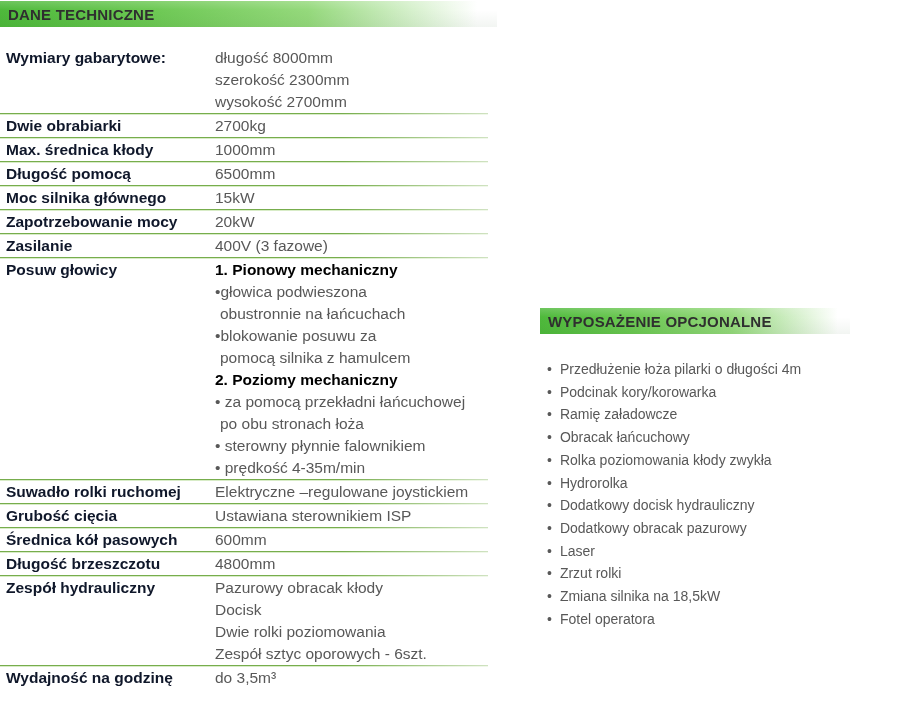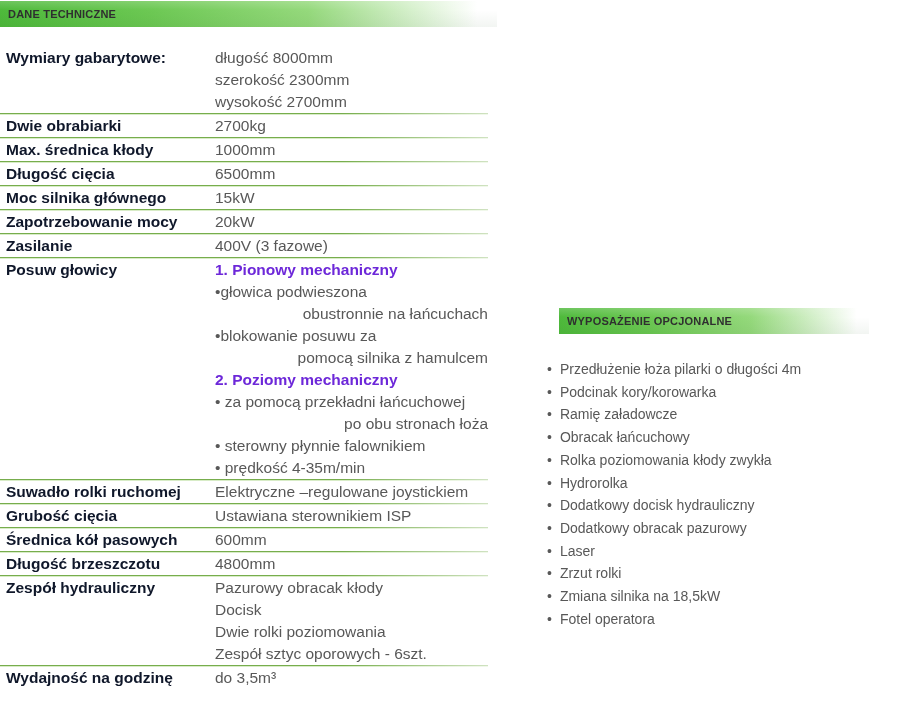--- a/index.html
+++ b/index.html
@@ -9,46 +9,46 @@
     background: #ffffff;
     font-family: "Liberation Sans", "DejaVu Sans", sans-serif;
   }
   .page { position: relative; width: 900px; height: 710px; overflow: hidden; background: #ffffff; }
 
   
   .section-bar {
     height: 26px;
     display: flex; align-items: center;
     padding-left: 8px;
-    font-size: 11px; font-weight: bold; color: #2f2f2f;
+    font-size: 15px; font-weight: bold; color: #2f2f2f;
     letter-spacing: 0.2px;
     background-image:
       linear-gradient(180deg, rgba(255,255,255,0.18) 0%, rgba(255,255,255,0) 35%, rgba(0,60,0,0.05) 100%),
       linear-gradient(to right, #4eb93b 0%, #6cc853 30%, #95d97c 62%, #ffffff 96%);
   }
 
   
   .tech-section { position: absolute; left: 0; top: 1px; width: 497px; }
   .spec-table { margin-top: 20px; width: 488px; font-size: 15.5px; color: #585858; }
   .divider {
     height: 2px;
     background-image:
       linear-gradient(to right, rgba(255,255,255,0) 70%, rgba(255,255,255,0.65) 100%),
       linear-gradient(180deg, #77ad4d 0%, #77ad4d 50%, #d8ecc7 50%, #d8ecc7 100%);
   }
   .spec-row { display: flex; padding-left: 6px; }
   .spec-label { width: 209px; flex-shrink: 0; font-weight: bold; color: #0f172a; line-height: 22px; }
   .spec-value { flex: 1; }
   .value-line { line-height: 22px; }
-  .value-line.bold { font-weight: bold; color: #6d28d9; }
-  .value-line.indent { padding-left: 5px; text-align: right; }
+  .value-line.bold { font-weight: bold; color: #000000; }
+  .value-line.indent { padding-left: 5px; }
 
   
   .opt-section { position: absolute; left: 540px; top: 308px; width: 322px; }
-  .opt-section .section-bar { width: 310px; margin-left: 19px; }
+  .opt-section .section-bar { width: 310px; }
   .opt-list { list-style: none; margin: 24px 0 0 0; padding: 0 0 0 7px; font-size: 14px; color: #585858; }
   .opt-list li { line-height: 22.7px; }
   .opt-list li::before { content: "•"; margin-right: 8px; color: #585858; }
 </style>
 </head>
 <body>
 
 <div class="page">
 
   <div class="tech-section">
@@ -73,21 +73,21 @@
         </div>
         <div class="divider"></div>
         <div class="spec-row">
           <div class="spec-label">Max. średnica kłody</div>
           <div class="spec-value">
             <div class="value-line">1000mm</div>
           </div>
         </div>
         <div class="divider"></div>
         <div class="spec-row">
-          <div class="spec-label">Długość cięcia</div>
+          <div class="spec-label">Długość pomocą</div>
           <div class="spec-value">
             <div class="value-line">6500mm</div>
           </div>
         </div>
         <div class="divider"></div>
         <div class="spec-row">
           <div class="spec-label">Moc silnika głównego</div>
           <div class="spec-value">
             <div class="value-line">15kW</div>
           </div>

